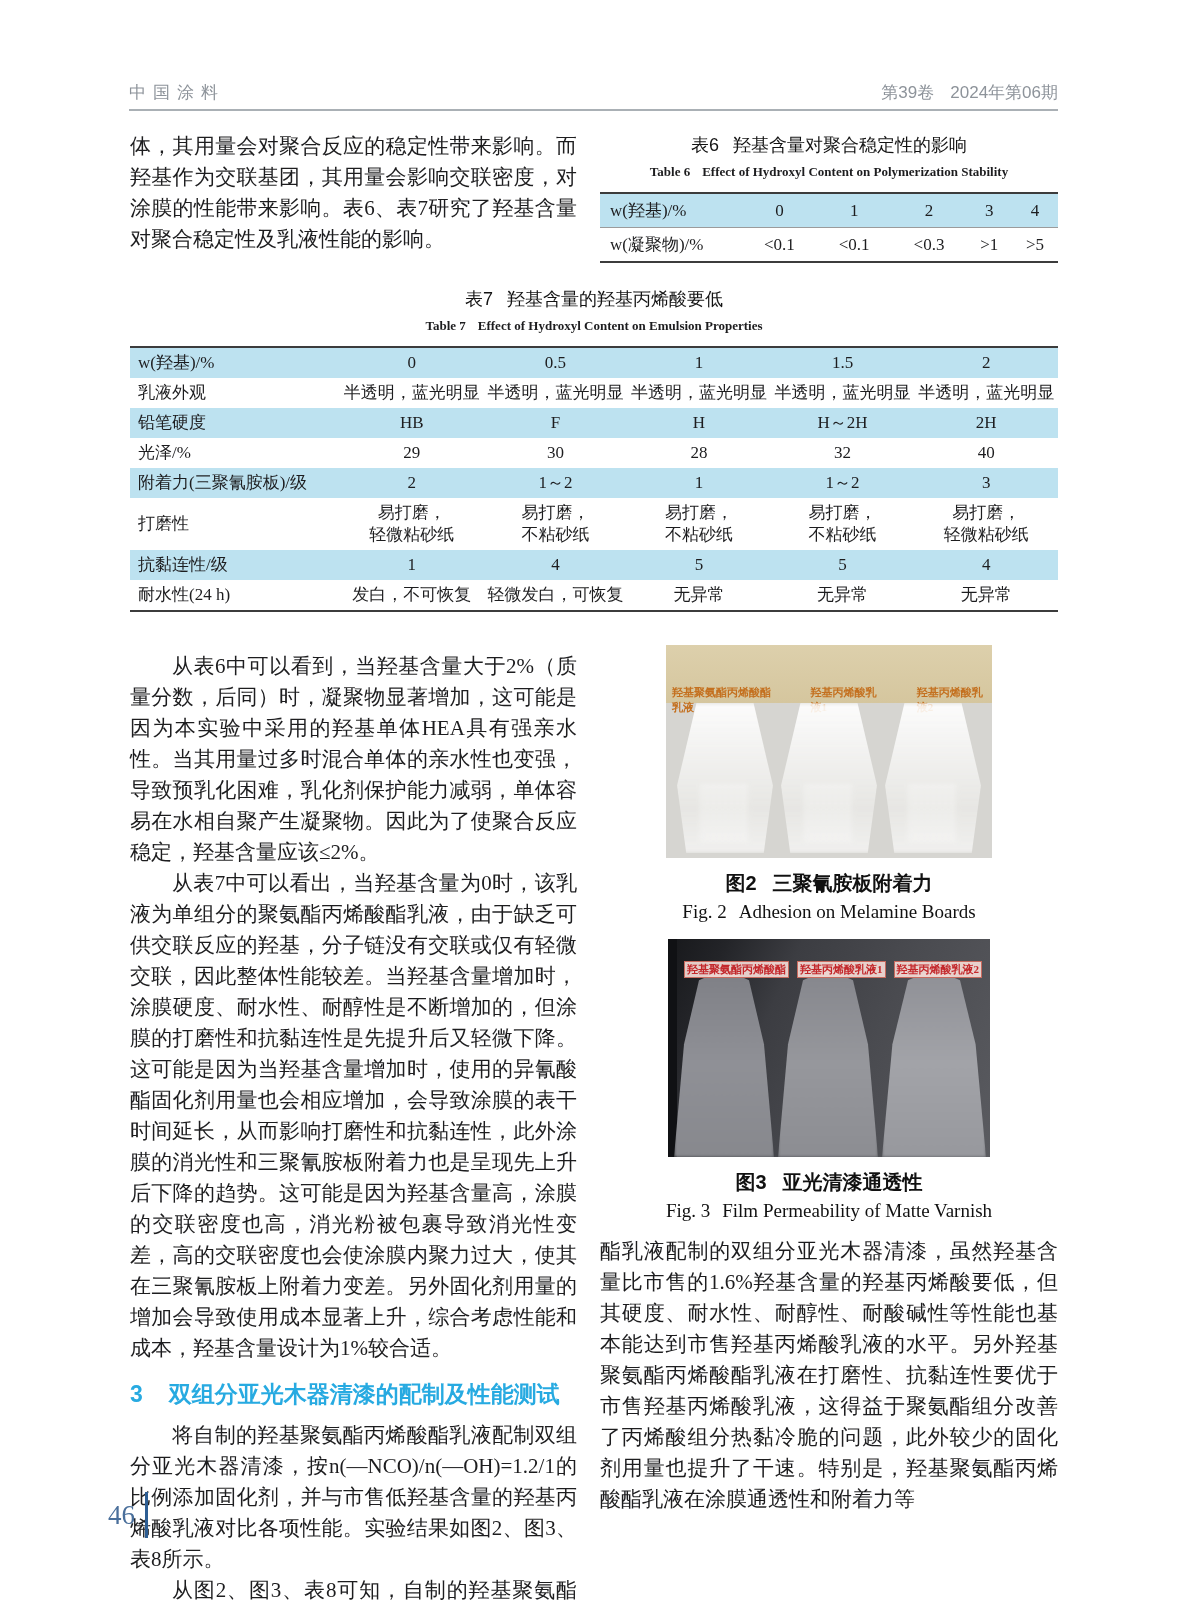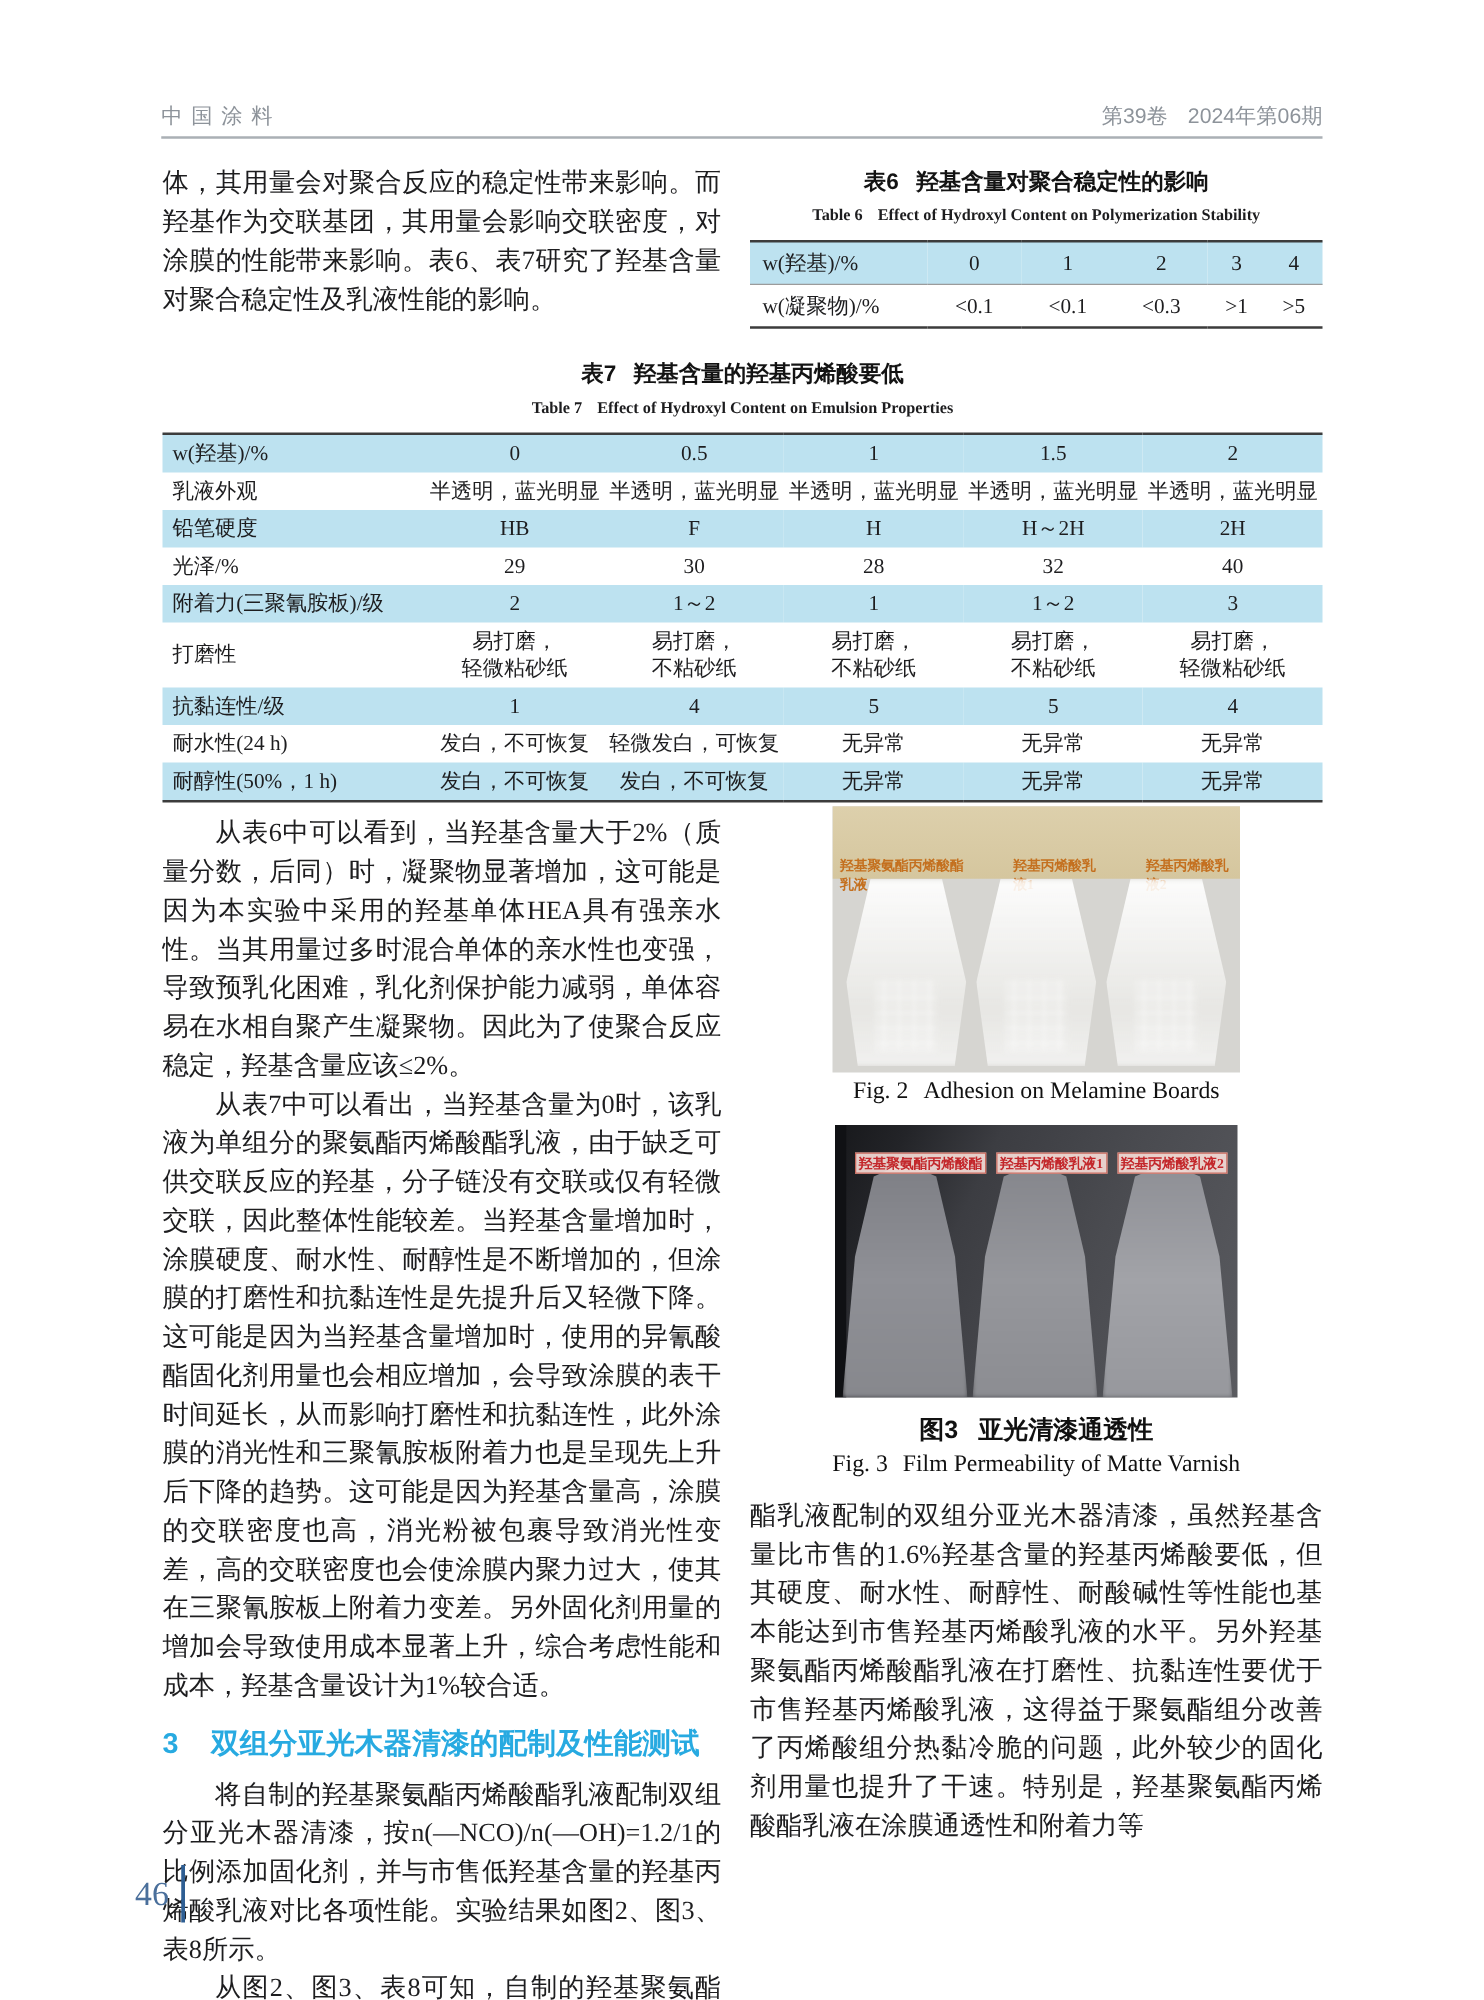--- a/index.html
+++ b/index.html
@@ -13,21 +13,21 @@
        font-family:"Liberation Sans",sans-serif;}
   .hdr .jt{letter-spacing:7px;}
   .hdr .iss .vol{margin-right:16px;}
 
   
   .body-txt{font-size:21px;line-height:31px;text-align:justify;}
   .para{text-indent:2em;margin:0;}
   .noindent{text-indent:0;}
 
   
-  .tttl-zh{font-size:18px;font-weight:bold;font-family:"Liberation Sans",sans-serif;
+  .tttl-zh{font-size:18px;font-weight:normal;font-family:"Liberation Sans",sans-serif;
            text-align:center;color:#131313;}
   .tttl-zh .num{margin-right:14px;}
   .tttl-en{font-size:13px;font-weight:bold;text-align:center;margin-top:3px;line-height:23px;}
   .tttl-en .num{margin-right:12px;}
 
   
   .t6wrap{position:absolute;left:600px;top:133px;width:458px;}
   .t6{width:100%;border-collapse:collapse;margin-top:9px;
       border-top:2px solid #3c3c3c;border-bottom:2px solid #3c3c3c;font-size:17px;}
   .t6 td{height:31px;text-align:center;}
@@ -221,28 +221,20 @@
             <td>4</td>
           </tr>
           <tr>
             <td class="lbl">耐水性(24 h)</td>
             <td>发白，不可恢复</td>
             <td>轻微发白，可恢复</td>
             <td>无异常</td>
             <td>无异常</td>
             <td>无异常</td>
           </tr>
-          <tr class="shade">
-            <td class="lbl">耐醇性(50%，1 h)</td>
-            <td>发白，不可恢复</td>
-            <td>发白，不可恢复</td>
-            <td>无异常</td>
-            <td>无异常</td>
-            <td>无异常</td>
-          </tr>
         </tbody>
     </table>
   </div>
 
   <div class="leftcol body-txt">
     <p class="para">从表6中可以看到，当羟基含量大于2%（质量分数，后同）时，凝聚物显著增加，这可能是因为本实验中采用的羟基单体HEA具有强亲水性。当其用量过多时混合单体的亲水性也变强，导致预乳化困难，乳化剂保护能力减弱，单体容易在水相自聚产生凝聚物。因此为了使聚合反应稳定，羟基含量应该≤2%。</p>
     <p class="para">从表7中可以看出，当羟基含量为0时，该乳液为单组分的聚氨酯丙烯酸酯乳液，由于缺乏可供交联反应的羟基，分子链没有交联或仅有轻微交联，因此整体性能较差。当羟基含量增加时，涂膜硬度、耐水性、耐醇性是不断增加的，但涂膜的打磨性和抗黏连性是先提升后又轻微下降。这可能是因为当羟基含量增加时，使用的异氰酸酯固化剂用量也会相应增加，会导致涂膜的表干时间延长，从而影响打磨性和抗黏连性，此外涂膜的消光性和三聚氰胺板附着力也是呈现先上升后下降的趋势。这可能是因为羟基含量高，涂膜的交联密度也高，消光粉被包裹导致消光性变差，高的交联密度也会使涂膜内聚力过大，使其在三聚氰胺板上附着力变差。另外固化剂用量的增加会导致使用成本显著上升，综合考虑性能和成本，羟基含量设计为1%较合适。</p>
     <div class="sec">
       <span class="num">3</span>
       <span>双组分亚光木器清漆的配制及性能测试</span>
@@ -262,20 +254,23 @@
         </div>
       <div class="swatch s1">
           <div class="hatch"></div>
         </div>
       <div class="swatch s2">
           <div class="hatch"></div>
         </div>
       <div class="swatch s3">
           <div class="hatch"></div>
         </div>
+    </div>
+    <div class="figcap-zh">
+      <span class="num">图2</span><span>三聚氰胺板附着力</span>
     </div>
     <div class="figcap-en">
       <span class="num">Fig. 2</span><span>Adhesion on Melamine Boards</span>
     </div>
 
     <div class="fig fig3">
       <div class="f3edge"></div>
       <div class="swatch s1"></div>
       <div class="swatch s2"></div>
       <div class="swatch s3"></div>

